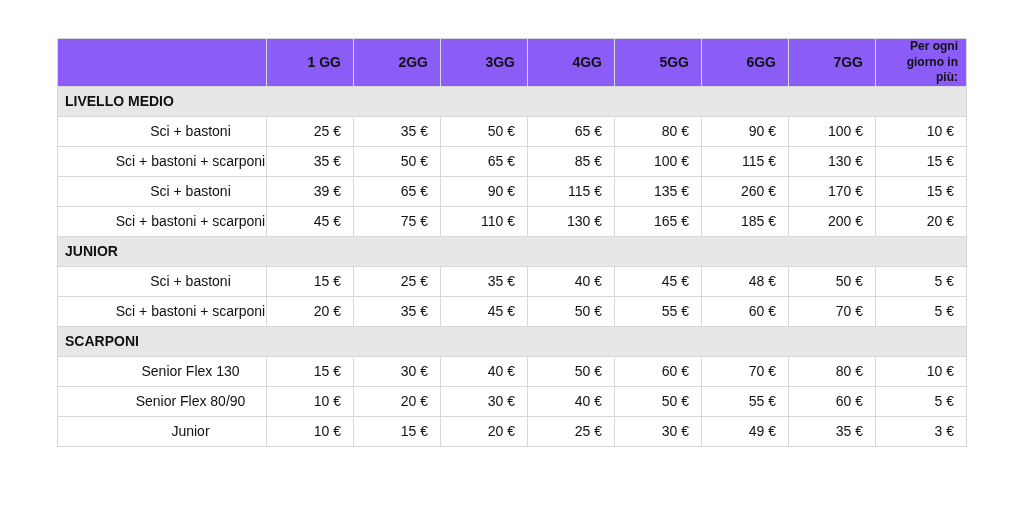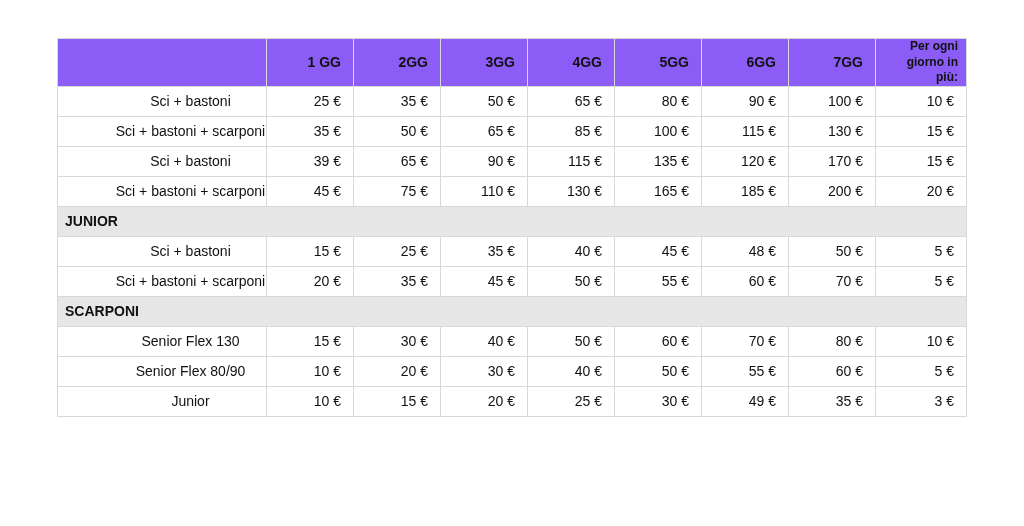--- a/index.html
+++ b/index.html
@@ -95,20 +95,23 @@
           <th>2GG</th>
           <th>3GG</th>
           <th>4GG</th>
           <th>5GG</th>
           <th>6GG</th>
           <th>7GG</th>
           <th class="small">Per ogni giorno in più:</th>
         </tr>
     </thead>
     <tbody id="table-body">
+        <tr class="section">
+          <td colspan="9">LIVELLO MEDIO</td>
+        </tr>
         <tr>
           <td class="label">Sci + bastoni</td>
           <td class="value">25 €</td>
           <td class="value">35 €</td>
           <td class="value">50 €</td>
           <td class="value">65 €</td>
           <td class="value">80 €</td>
           <td class="value">90 €</td>
           <td class="value">100 €</td>
           <td class="value">10 €</td>
@@ -124,21 +127,21 @@
           <td class="value">130 €</td>
           <td class="value">15 €</td>
         </tr>
         <tr>
           <td class="label">Sci + bastoni</td>
           <td class="value">39 €</td>
           <td class="value">65 €</td>
           <td class="value">90 €</td>
           <td class="value">115 €</td>
           <td class="value">135 €</td>
-          <td class="value">120 €</td>
+          <td class="value">260 €</td>
           <td class="value">170 €</td>
           <td class="value">15 €</td>
         </tr>
         <tr>
           <td class="label">Sci + bastoni + scarponi</td>
           <td class="value">45 €</td>
           <td class="value">75 €</td>
           <td class="value">110 €</td>
           <td class="value">130 €</td>
           <td class="value">165 €</td>

